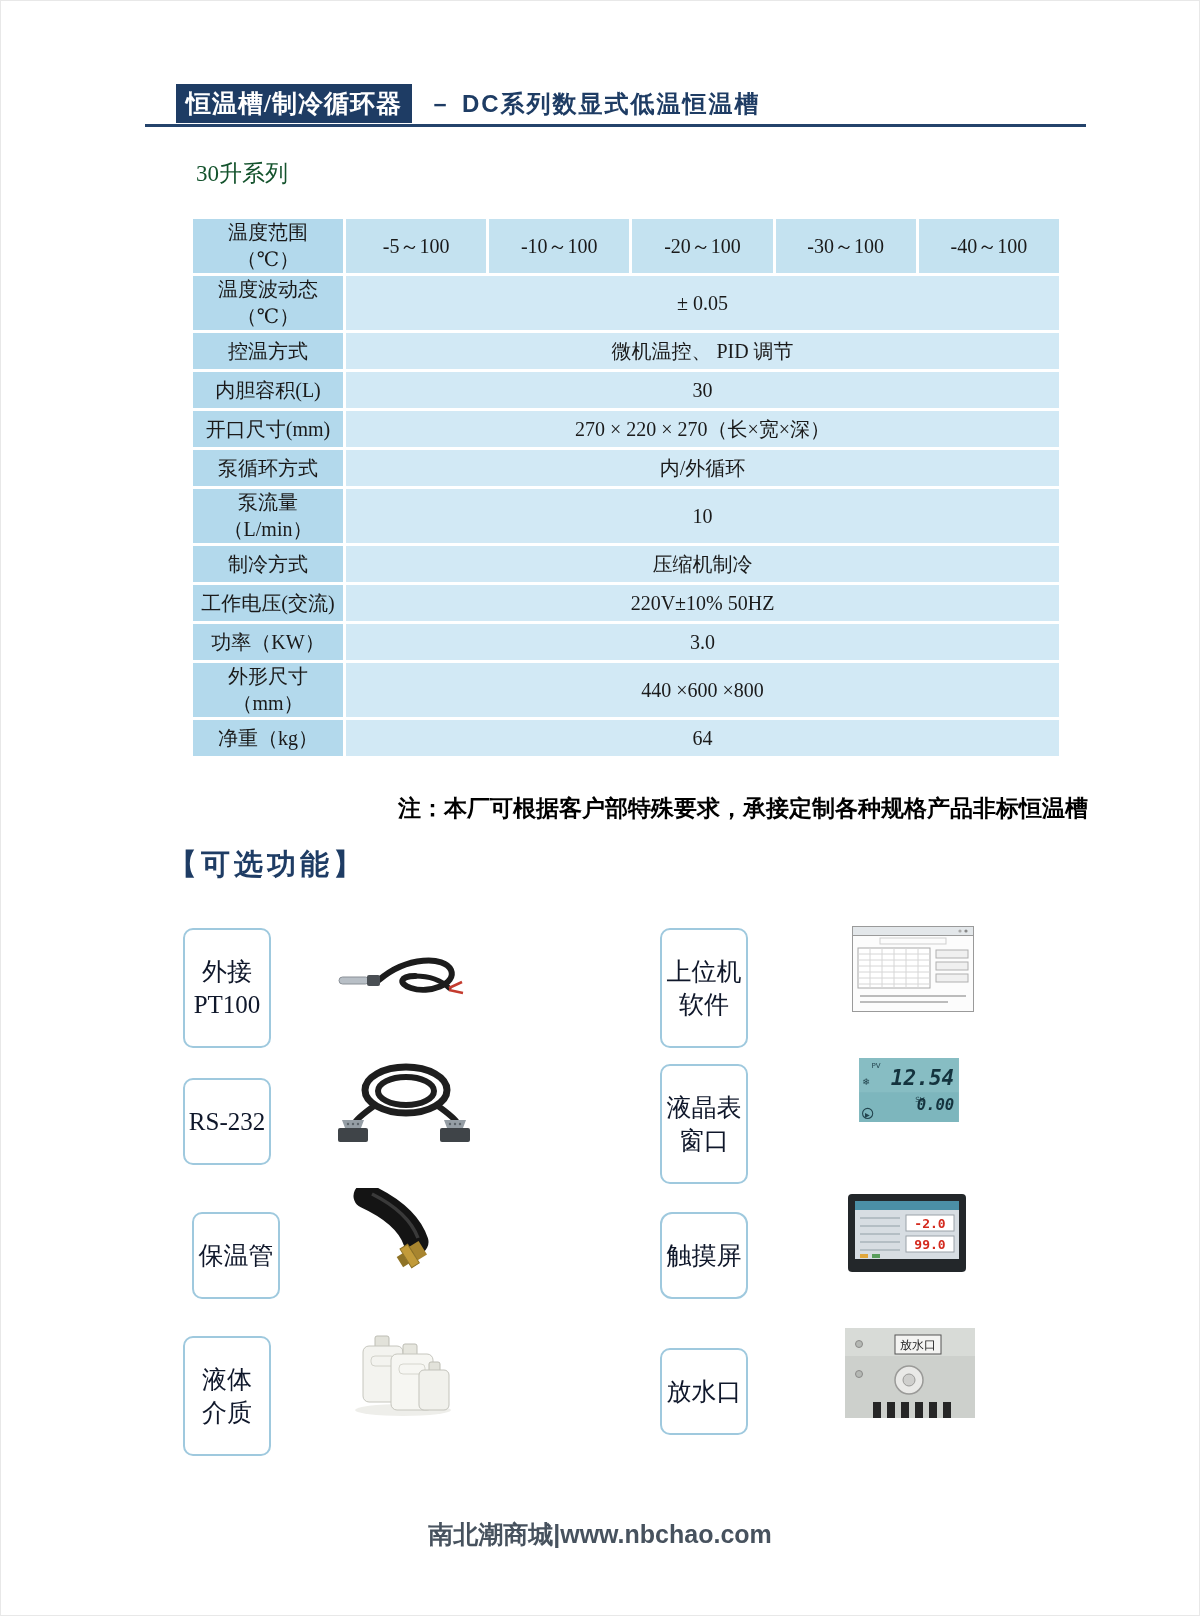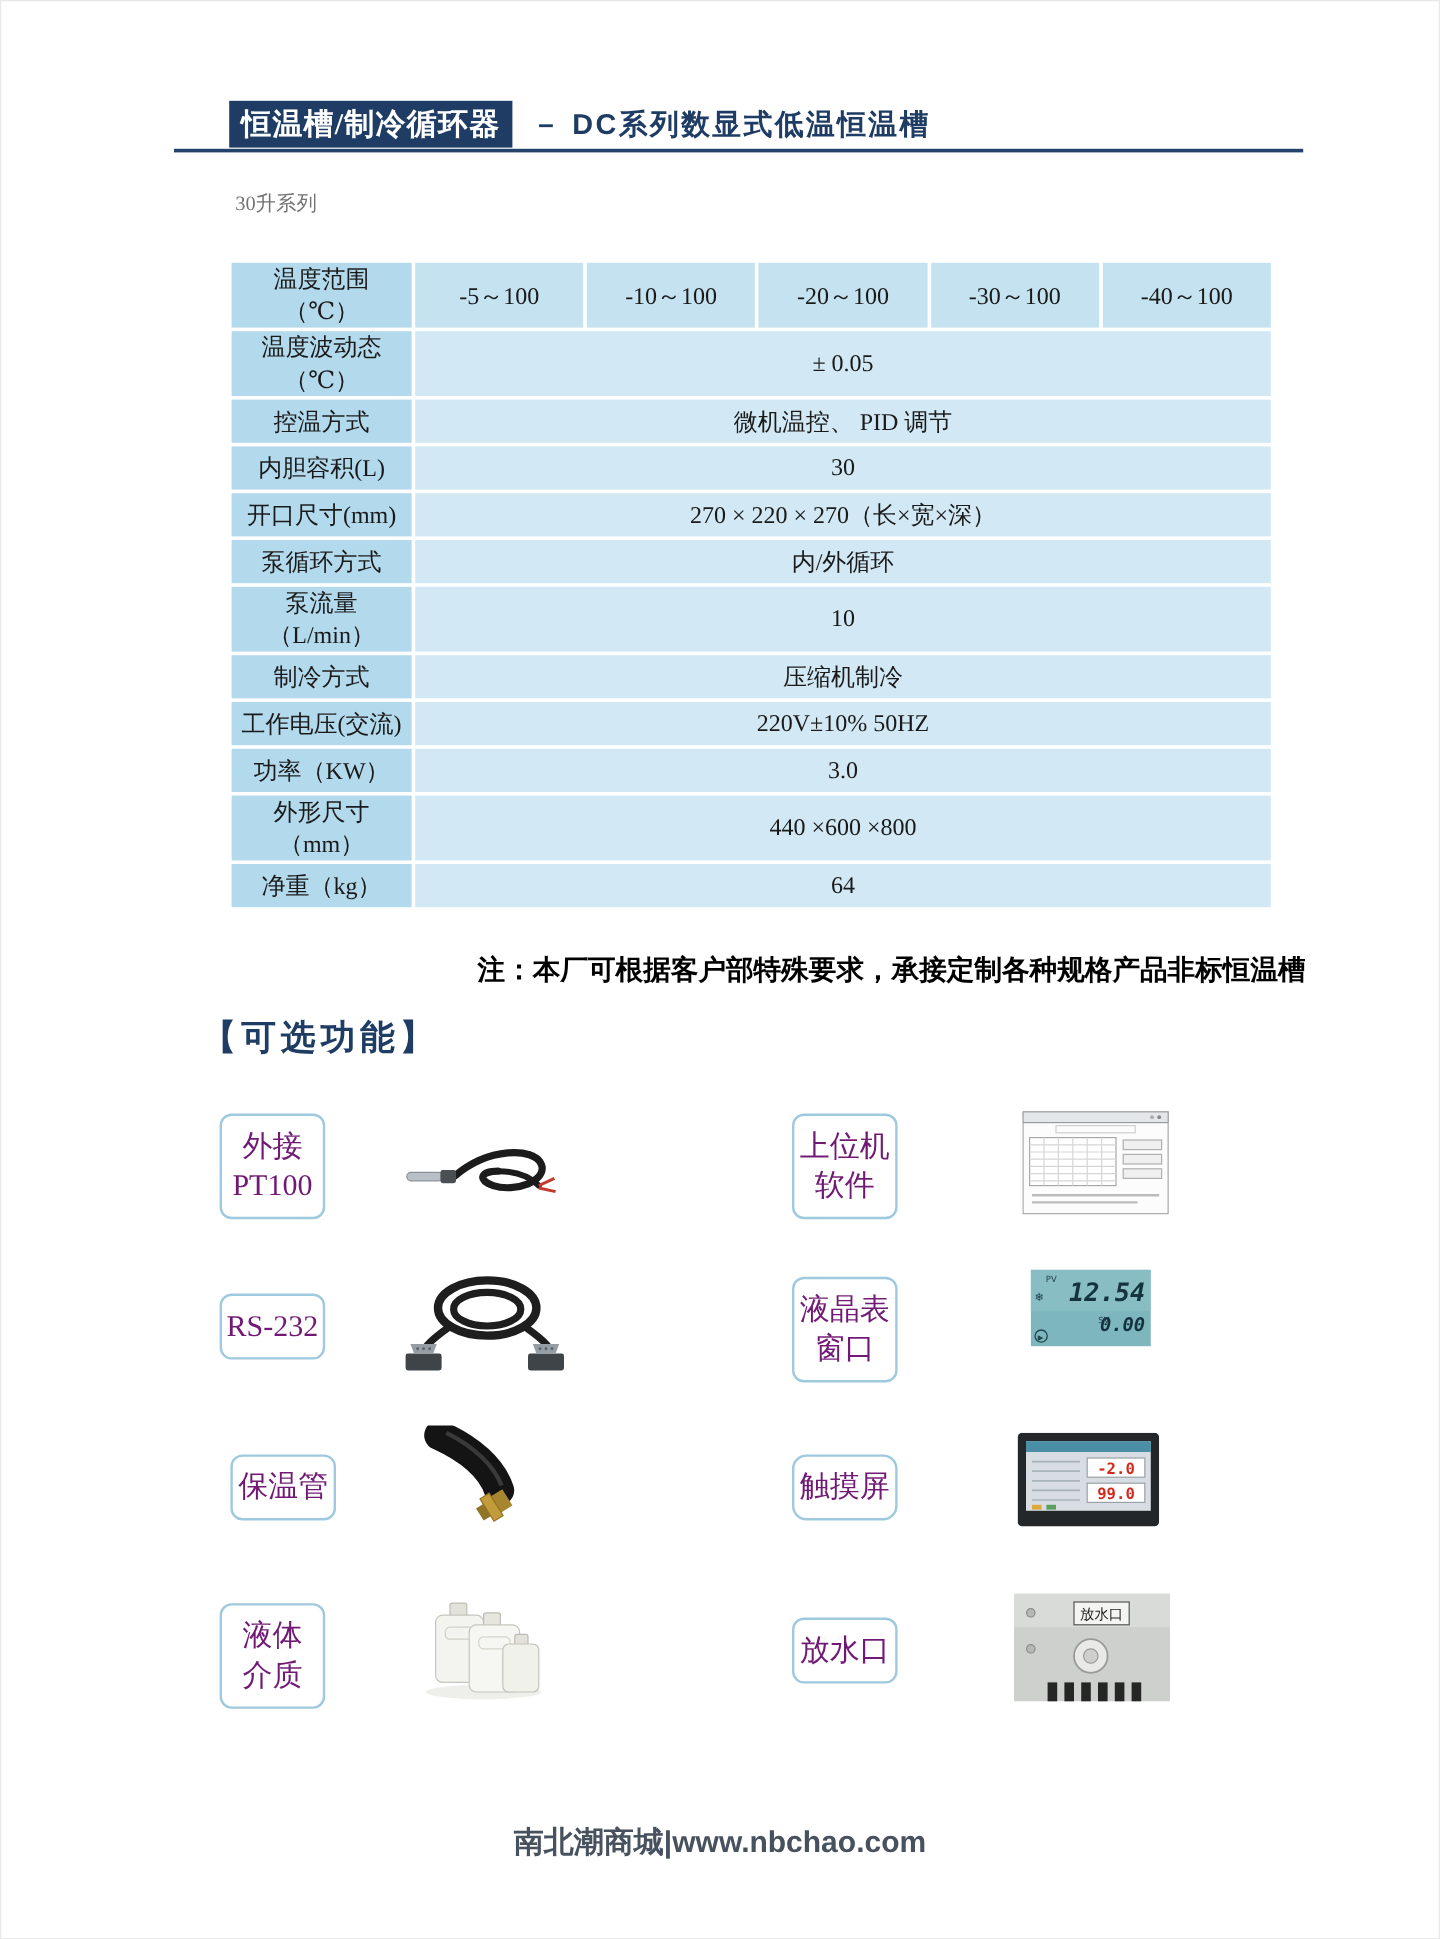--- a/index.html
+++ b/index.html
@@ -2,44 +2,44 @@
 <html><head>
 <meta charset="utf-8">
 <style>
   html,body{margin:0;padding:0;}
   body{
     width:1200px;height:1616px;position:relative;background:#ffffff;
     font-family:"Liberation Serif","DejaVu Serif",serif;color:#111;
     box-shadow:inset 0 0 0 1px #e8e8e8;overflow:hidden;
   }
   
-  .header{position:absolute;left:191px;top:84px;white-space:nowrap;}
+  .header{position:absolute;left:176px;top:84px;white-space:nowrap;}
   .badge{display:inline-block;background:#1e3c64;color:#fff;font-weight:bold;
     font-size:25px;padding:3px 10px;letter-spacing:1px;vertical-align:middle;}
   .hdash{color:#1e3c64;font-weight:bold;font-size:24px;margin:0 10px 0 16px;vertical-align:middle;}
   .hsub{color:#1e3c64;font-weight:bold;font-size:24px;letter-spacing:2px;vertical-align:middle;
     font-family:"Liberation Sans","DejaVu Sans",sans-serif;}
   .header-rule{position:absolute;left:145px;top:124px;width:941px;height:3px;background:#24436b;}
   
-  .series-title{position:absolute;left:196px;top:158px;font-size:17px;color:#737373;}
+  .series-title{position:absolute;left:196px;top:158px;font-size:23px;color:#14532d;}
   
   table.spec{position:absolute;left:190px;top:216px;width:872px;border-spacing:3px;table-layout:fixed;}
   table.spec td{height:36px;text-align:center;vertical-align:middle;font-size:20px;color:#1a1a1a;padding:0 4px;overflow:hidden;}
   td.h{background:#a6d1e6;height:54px;}
   td.lbl{background:#b3d9ec;}
   td.v{background:#d2e9f5;}
   td.v2{background:#c4e2f0;}
   
   .note{position:absolute;right:112px;top:793px;font-size:23px;font-weight:bold;color:#000;
     font-family:"Liberation Sans","DejaVu Sans",sans-serif;white-space:nowrap;}
   
   .opt-title{position:absolute;left:168px;top:845px;font-size:29px;font-weight:bold;color:#1e3c64;
     letter-spacing:4px;font-family:"Liberation Sans","DejaVu Sans",sans-serif;}
   .opt-label{position:absolute;width:78px;border:2px solid #9fc9de;border-radius:10px;background:#fff;
-    color:#701a75;font-size:25px;text-align:center;padding:9px 3px;white-space:pre-line;line-height:1.32;}
+    color:#0f172a;font-size:25px;text-align:center;padding:25px 3px;white-space:pre-line;line-height:1.32;}
   .opt-img{position:absolute;}
   .opt-img svg{display:block;width:100%;height:100%;}
   
   .footer{position:absolute;left:0;top:1518px;width:100%;text-align:center;font-size:25px;font-weight:bold;
     color:#47525e;font-family:"Liberation Sans","DejaVu Sans",sans-serif;}
 </style>
 </head>
 <body>
 
 <div class="header">

